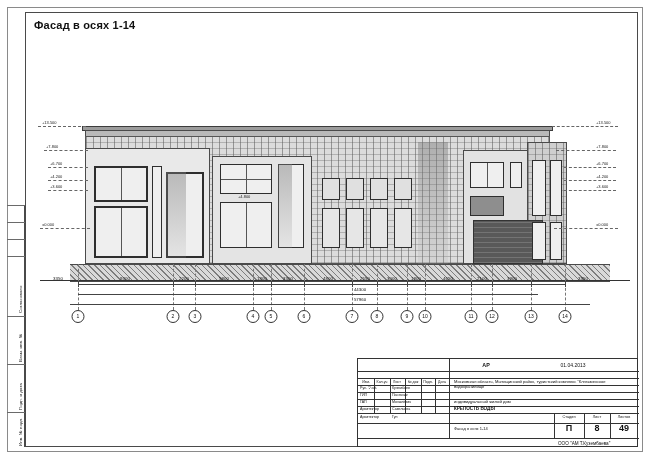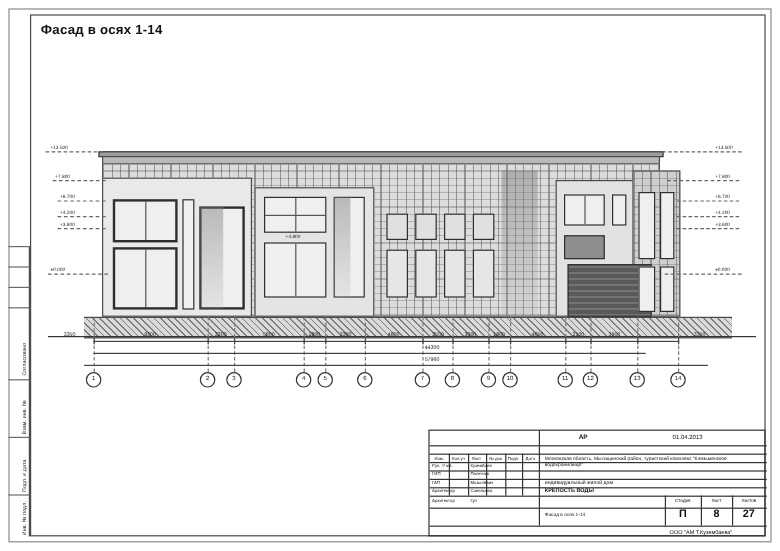--- a/index.html
+++ b/index.html
@@ -491,20 +491,20 @@
     <div class="txt wrap" style="left:96px; top:21px; font-size:4.1px;">Московская область, Мытищинский район, туристский комплекс "Клязьменское водохранилище"</div>
 
     <div class="txt" style="left:96px; top:41px; font-size:4.3px;">индивидуальный жилой дом</div>
     <div class="txt" style="left:96px; top:47px; font-size:4.6px; font-weight:bold;">КРЕПОСТЬ ВОДЫ</div>
 
     <div class="txt c" style="left:211px; top:56px; font-size:3.8px;">Стадия</div>
     <div class="txt c" style="left:239px; top:56px; font-size:3.8px;">Лист</div>
     <div class="txt c" style="left:266px; top:56px; font-size:3.8px;">Листов</div>
     <div class="txt c big" style="left:211px; top:64px;">П</div>
     <div class="txt c big" style="left:239px; top:64px;">8</div>
-    <div class="txt c big" style="left:266px; top:64px;">27</div>
+    <div class="txt c big" style="left:266px; top:64px;">49</div>
 
     <div class="txt" style="left:96px; top:68px; font-size:4px;">Фасад в осях 1-14</div>
 
     <div class="txt" style="left:200px; top:82px; font-size:4.6px;">ООО "АМ Т.Кузембаева"</div>
   </div>
 
 </div>
 
 </body></html>

